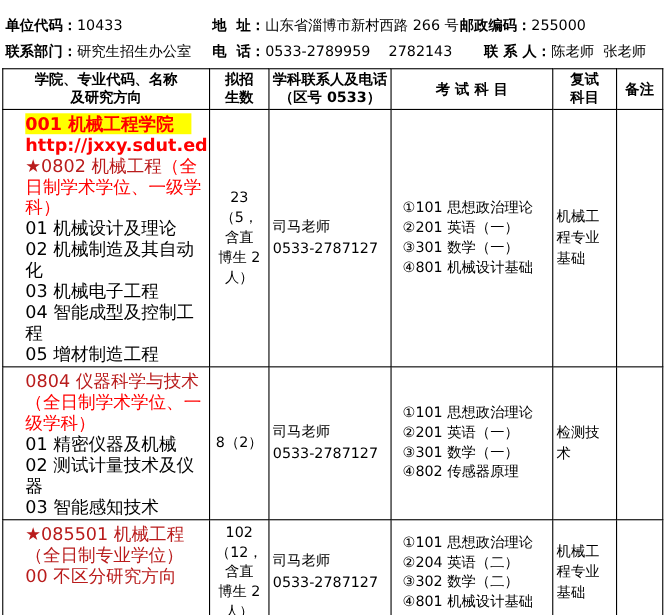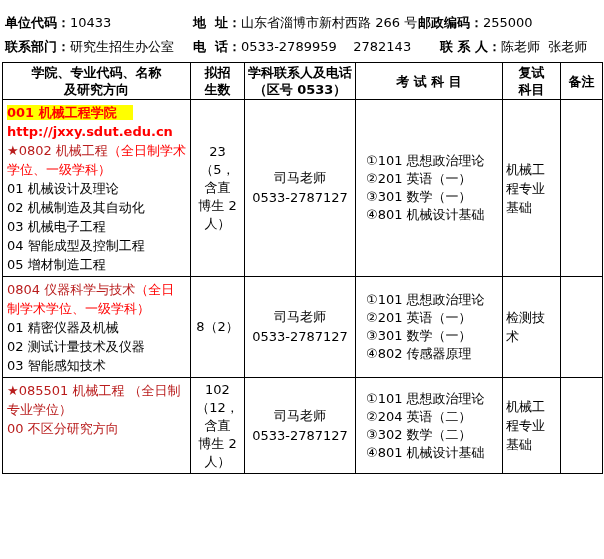--- a/index.html
+++ b/index.html
@@ -10,23 +10,23 @@
   .info-item { position:absolute; font-size:13px; white-space:pre; }
   .lbl { font-weight:bold; }
 
   
   table.catalog { position:absolute; left:2px; top:62px; width:600px;
     border-collapse:collapse; table-layout:fixed; }
   .catalog th, .catalog td { border:1px solid #000; font-size:13px; padding:1px 3px; vertical-align:middle; overflow:hidden; }
   .catalog th { font-weight:bold; text-align:center; white-space:pre-line; line-height:17px; }
   .preline { white-space:pre-line; }
   .center { text-align:center; }
-  td.col1 { text-align:left; vertical-align:top; padding:3px 4px 2px 4px; line-height:19px; font-size:13px; }
+  td.col1 { text-align:left; vertical-align:top; padding:3px 4px 2px 20px; line-height:19px; font-size:16px; }
   td.quota { text-align:center; line-height:18px; white-space:pre-line; }
-  td.contact { text-align:center; line-height:20px; }
+  td.contact { text-align:left; line-height:20px; }
   td.exams { text-align:left; padding-left:10px; line-height:18px; white-space:pre-line; }
   td.retest { text-align:left; line-height:19px; white-space:pre-line; }
   .red { color:#ff0000; }
   .blue { color:#b91c1c; }
   .bold { font-weight:bold; }
   .hl { background:#ffff00; padding-right:16px; }
   a.url { text-decoration:none; }
   tr.hr { height:36px;margin-left:16px; } tr.r1 { height:177px; } tr.r2 { height:80px; }
   tr.r3 { height:75px; } tr.r4 { height:96px;margin-top:35px; }
 </style>

